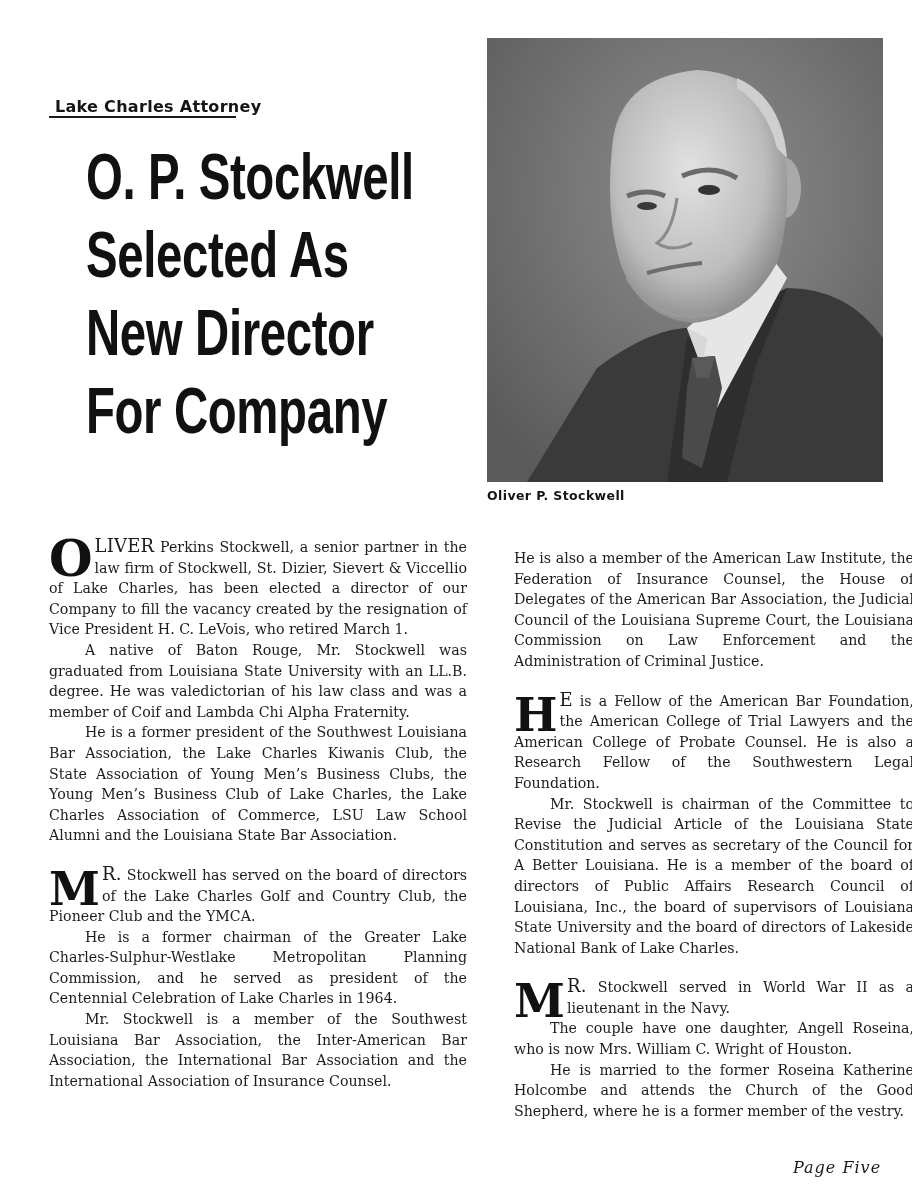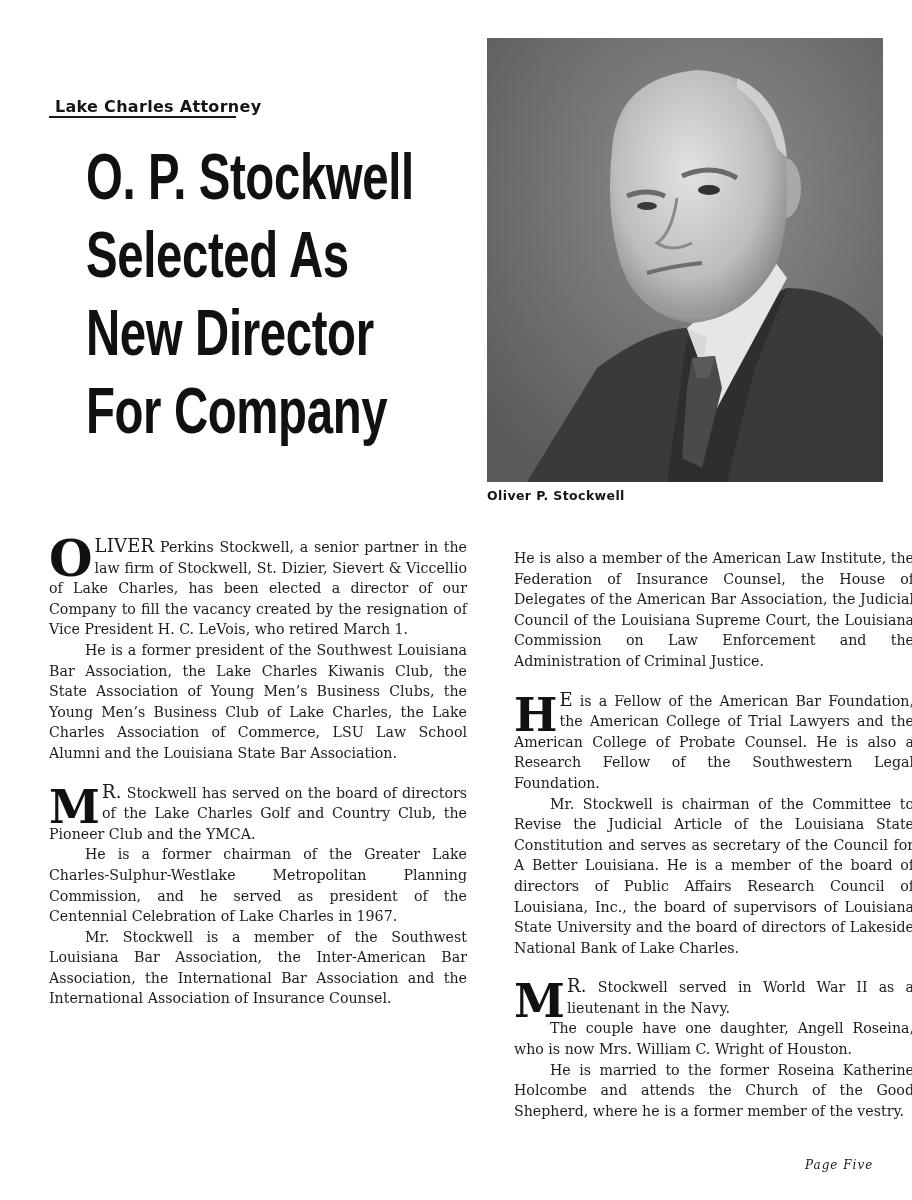--- a/index.html
+++ b/index.html
@@ -48,22 +48,22 @@
   .col p.gap { margin-top: 18px; }
   .drop {
     float: left; font-family: "DejaVu Serif", serif; font-weight: bold;
     font-size: 46px; line-height: 38px; margin: 6px 2px 0 0; color: #111;
     height: 36px;
   }
   .drop.o { font-size: 50px; margin-top: 4px; }
   .smallcaps { font-size: 18px; letter-spacing: 0.2px; }
   .page-num {
     position: absolute; left: 793px; top: 1158px;
-    font-family: "DejaVu Serif", serif; font-style: italic; font-size: 12px;
-    letter-spacing: 1px; color: #1a1a1a; margin-left: 12px;
+    font-family: "DejaVu Serif", serif; font-style: italic; font-size: 16px;
+    letter-spacing: 1px; color: #1a1a1a;
   }
 </style>
 </head>
 <body>
 
 <div>
 
   <div class="kicker">Lake Charles Attorney</div>
   <div class="kicker-rule"></div>
 
@@ -115,23 +115,24 @@
 
       <path d="M160 235 Q185 228 215 225" stroke="#6e6e6e" stroke-width="4" fill="none"></path>
 
       <path d="M140 240 Q170 290 230 275" stroke="#9a9a9a" stroke-width="3" fill="none"></path>
     </svg>
   </div>
   <div class="caption">Oliver P. Stockwell</div>
 
   <div class="col col-left">
     <p class="lead"><span class="drop o">O</span><span class="smallcaps">LIVER</span><span> Perkins Stockwell, a senior partner in the law firm of Stockwell, St. Dizier, Sievert &amp; Viccellio of Lake Charles, has been elected a direc­tor of our Company to fill the vacancy created by the resignation of Vice President H. C. LeVois, who retired March 1.</span></p>
+    <p>A native of Baton Rouge, Mr. Stockwell was graduated from Louisiana State University with an LL.B. degree. He was valedictorian of his law class and was a member of Coif and Lambda Chi Alpha Fraternity.</p>
     <p>He is a former president of the Southwest Louisiana Bar Association, the Lake Charles Ki­wanis Club, the State Association of Young Men’s Business Clubs, the Young Men’s Business Club of Lake Charles, the Lake Charles Association of Commerce, LSU Law School Alumni and the Lou­isiana State Bar Association.</p>
     <p class="lead gap"><span class="drop">M</span><span class="smallcaps">R.</span><span> Stockwell has served on the board of di­rectors of the Lake Charles Golf and Country Club, the Pioneer Club and the YMCA.</span></p>
-    <p>He is a former chairman of the Greater Lake Charles-Sulphur-Westlake Metropolitan Planning Commission, and he served as president of the Centennial Celebration of Lake Charles in 1967.</p>
+    <p>He is a former chairman of the Greater Lake Charles-Sulphur-Westlake Metropolitan Planning Commission, and he served as president of the Centennial Celebration of Lake Charles in 1964.</p>
     <p>Mr. Stockwell is a member of the Southwest Louisiana Bar Association, the Inter-American Bar Association, the International Bar Association and the International Association of Insurance Counsel.</p>
   </div>
 
   <div class="col col-right">
     <p class="lead">He is also a member of the American Law Institute, the Federation of Insurance Counsel, the House of Delegates of the American Bar Association, the Judicial Council of the Louisiana Supreme Court, the Louisiana Commission on Law Enforcement and the Administration of Criminal Justice.</p>
     <p class="lead gap"><span class="drop">H</span><span class="smallcaps">E</span><span> is a Fellow of the American Bar Founda­tion, the American College of Trial Lawyers and the American College of Probate Counsel. He is also a Research Fellow of the Southwestern Legal Foundation.</span></p>
     <p>Mr. Stockwell is chairman of the Committee to Revise the Judicial Article of the Louisiana State Constitution and serves as secretary of the Council for A Better Louisiana. He is a member of the board of directors of Public Affairs Research Council of Louisiana, Inc., the board of supervisors of Louisiana State University and the board of di­rectors of Lakeside National Bank of Lake Charles.</p>
     <p class="lead gap"><span class="drop">M</span><span class="smallcaps">R.</span><span> Stockwell served in World War II as a lieutenant in the Navy.</span></p>
     <p>The couple have one daughter, Angell Roseina, who is now Mrs. William C. Wright of Houston.</p>
     <p>He is married to the former Roseina Katherine Holcombe and attends the Church of the Good Shepherd, where he is a former member of the vestry.</p>

